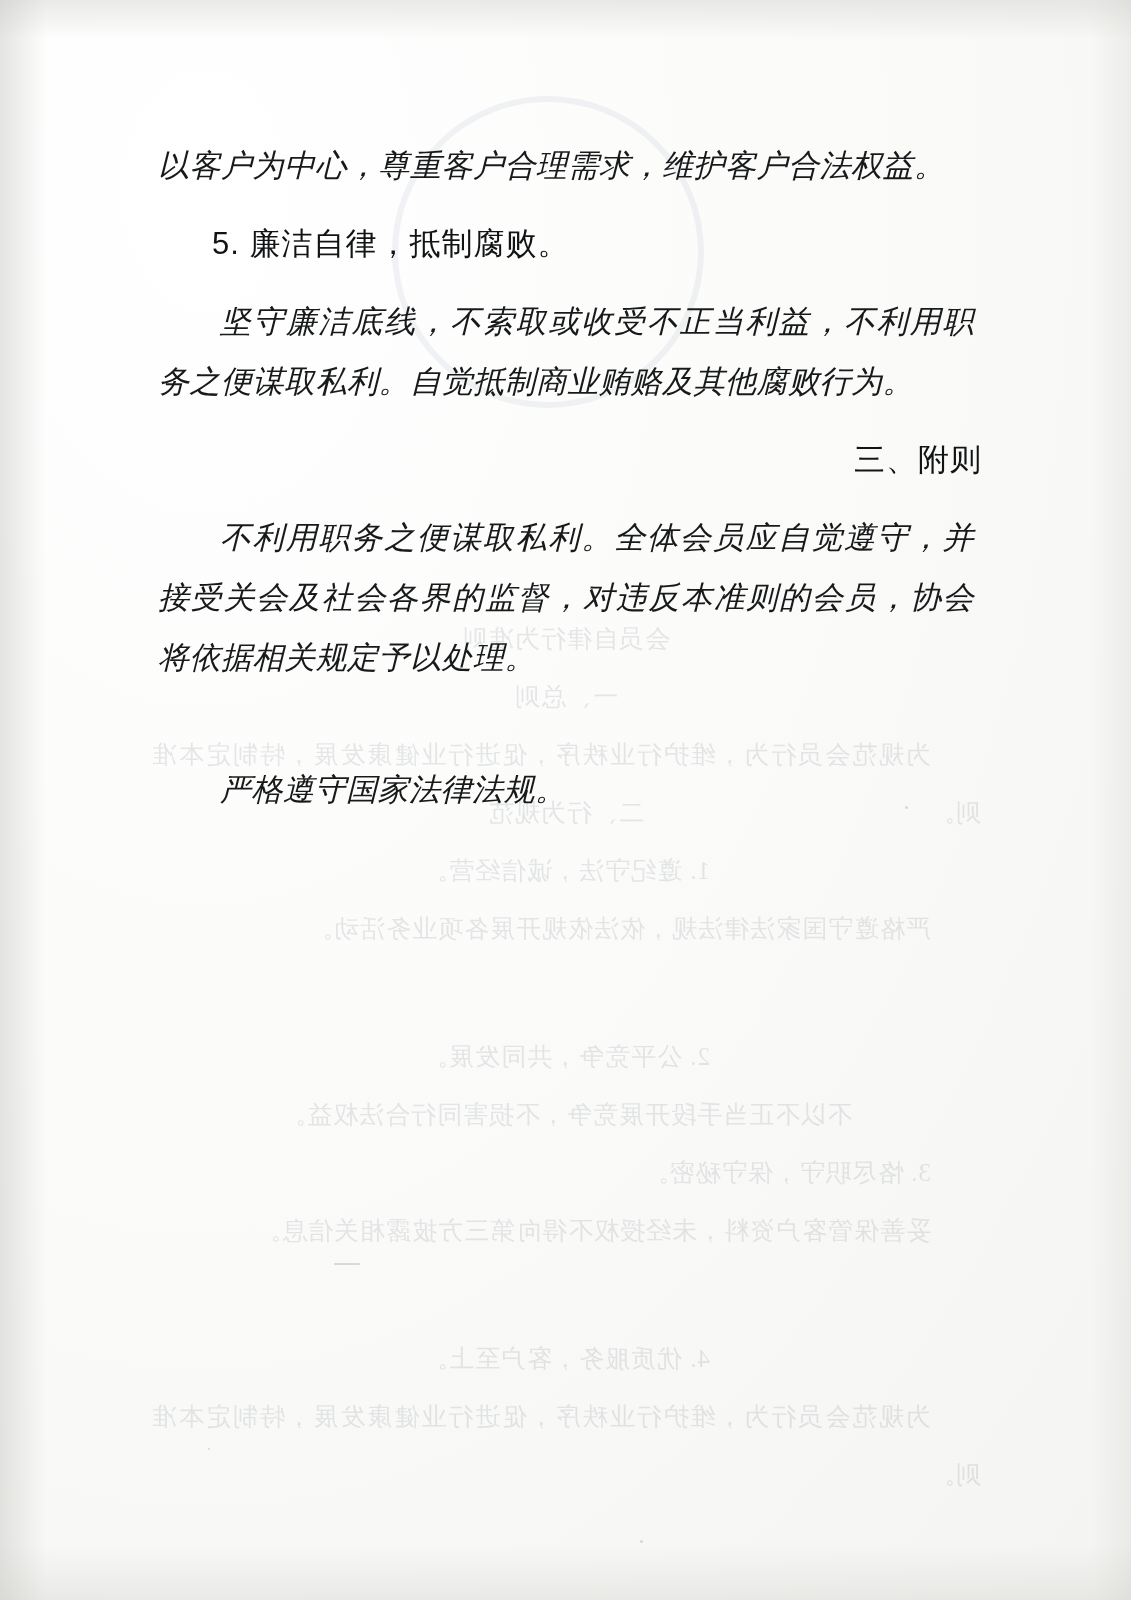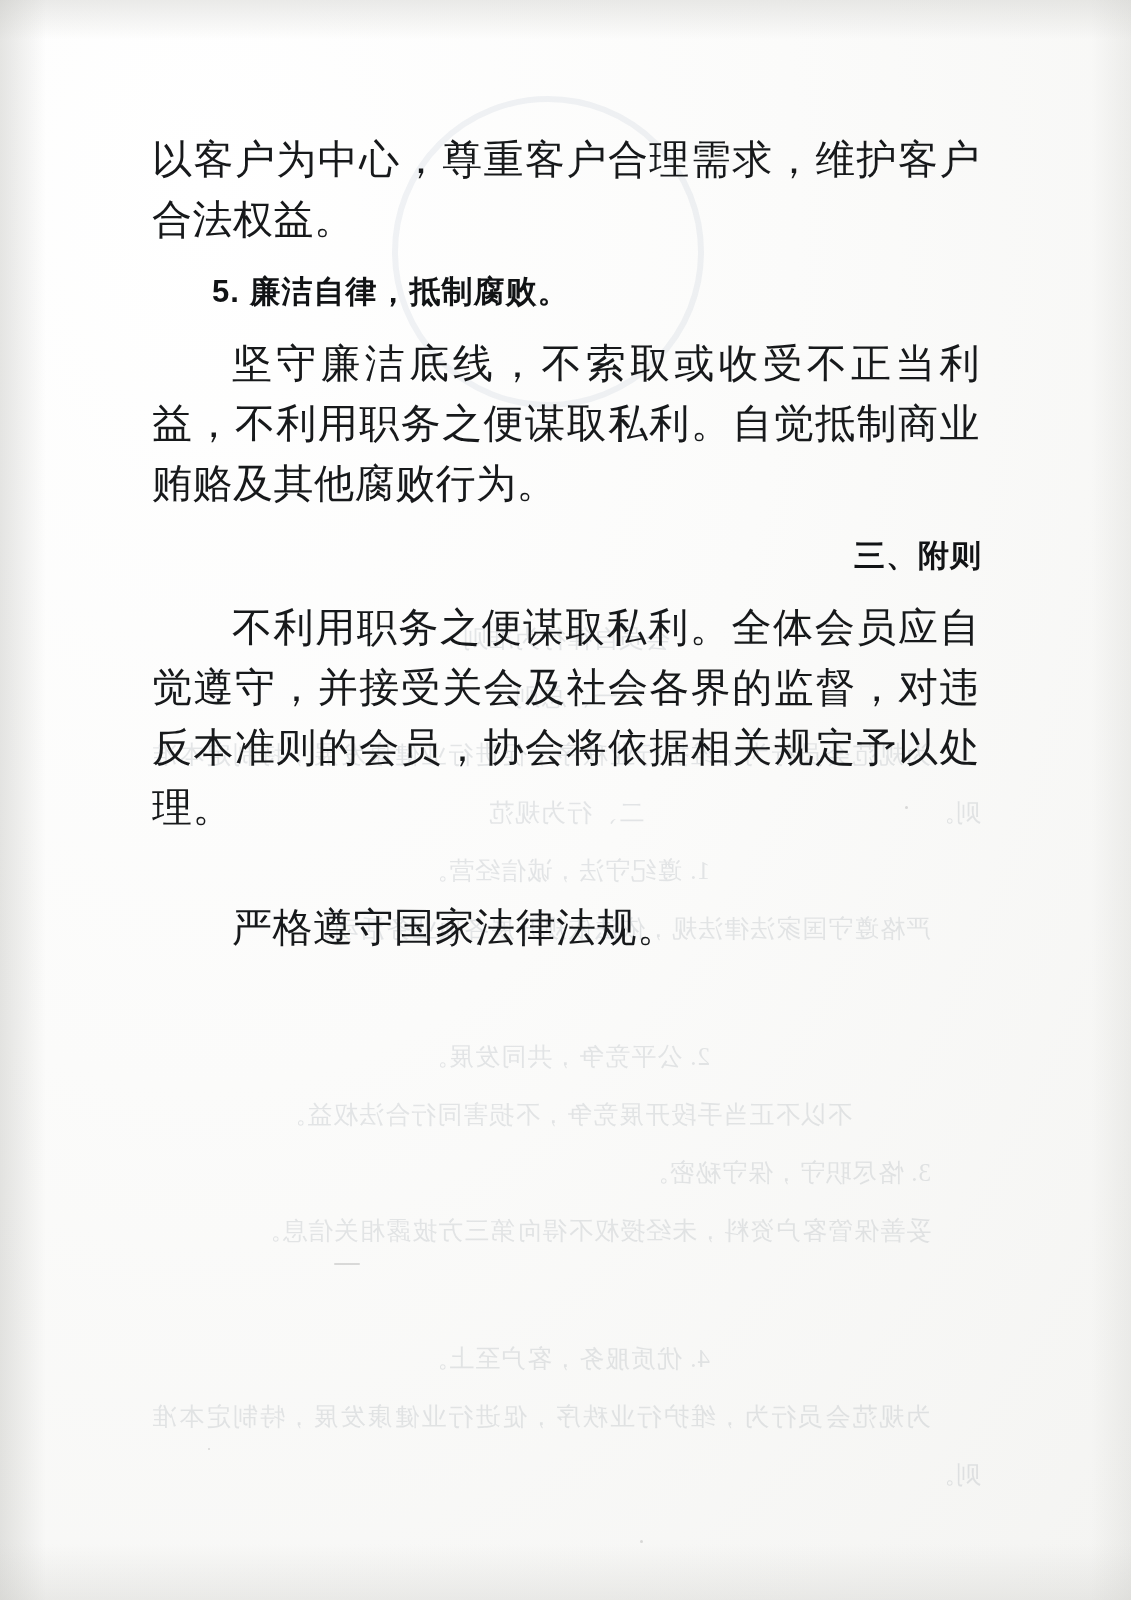--- a/index.html
+++ b/index.html
@@ -97,34 +97,35 @@
 
   
   .content {
     position: absolute;
     left: 150px;
     top: 128px;
     width: 832px;
     color: #16181a;
   }
   .para {
-    margin: 2px;
-    font-size: 40px;
+    margin: 8px;
+    font-size: 31px;
     line-height: 60px;
     letter-spacing: 0.5px;
     text-align: justify;
     text-justify: inter-ideograph;
     color: #17191b;
+    font-style: italic;
   }
   .indent { text-indent: 2em; }
   .heading {
     margin: 0;
     font-size: 31px;
     line-height: 60px;
-    font-weight: bold;
+    font-weight: normal;
     letter-spacing: 1px;
     text-indent: 2em;
     color: #111315;
     font-family: "Liberation Sans", "DejaVu Sans", sans-serif;
   }
   .heading-serif {
     font-family: "Liberation Serif", "DejaVu Serif", serif;
     text-align: right;
   }
   .gap-sm { height: 10px; }

